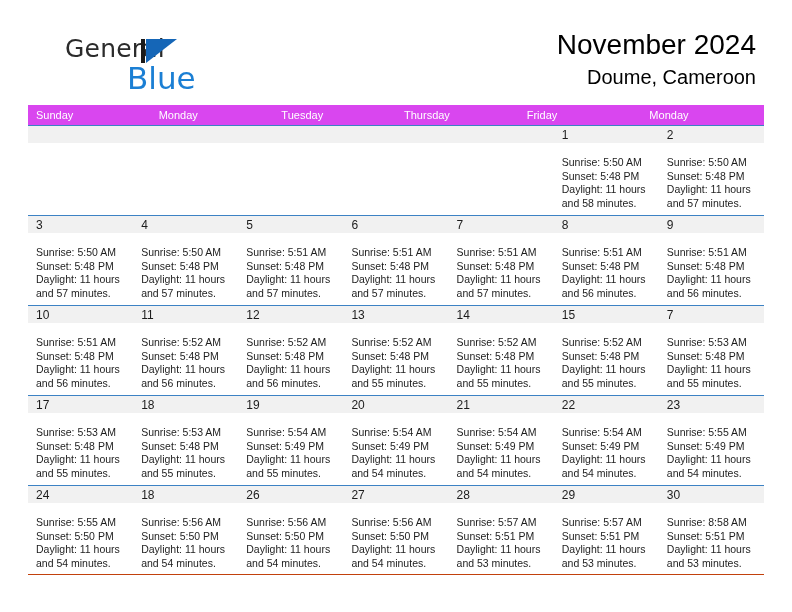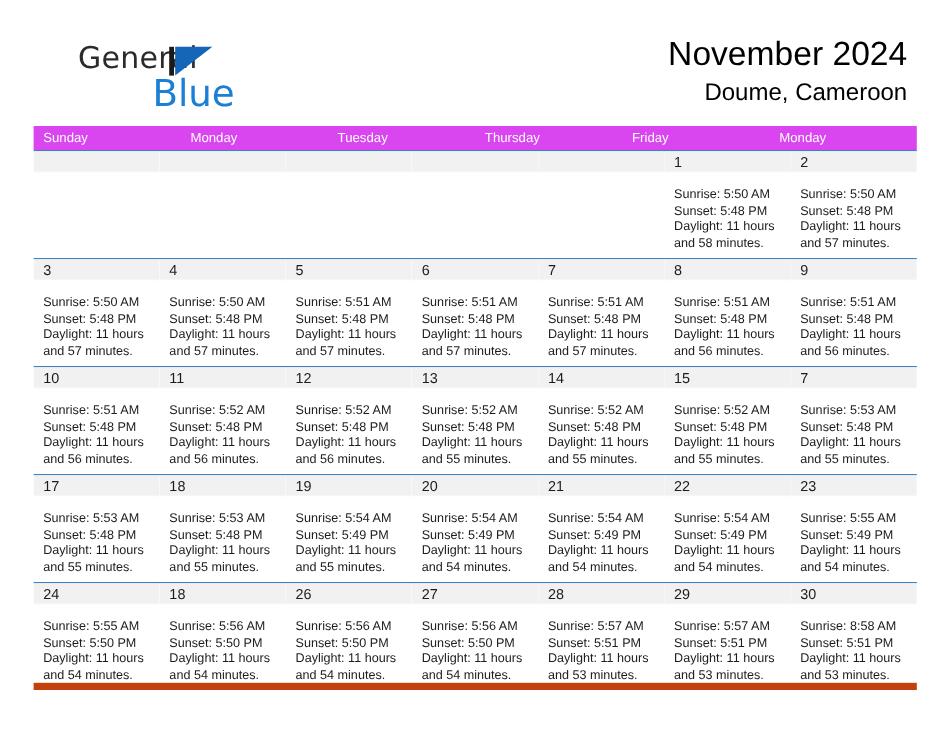--- a/index.html
+++ b/index.html
@@ -125,21 +125,21 @@
     box-sizing: border-box;
     white-space: nowrap;
   }
   .week-row {
     display: flex;
     height: 90px;
     border-top: 1px solid #3c82c4;
     box-sizing: border-box;
   }
   .week-row.last {
-    border-bottom: 6px solid #c2410c;
+    border-bottom: 1px solid #c2410c;
   }
   .daycell {
     flex: 1 1 0;
     box-sizing: border-box;
     position: relative;
     overflow: hidden;
   }
   .datenum-band {
     height: 18px;
     background: #f1f1f1;

